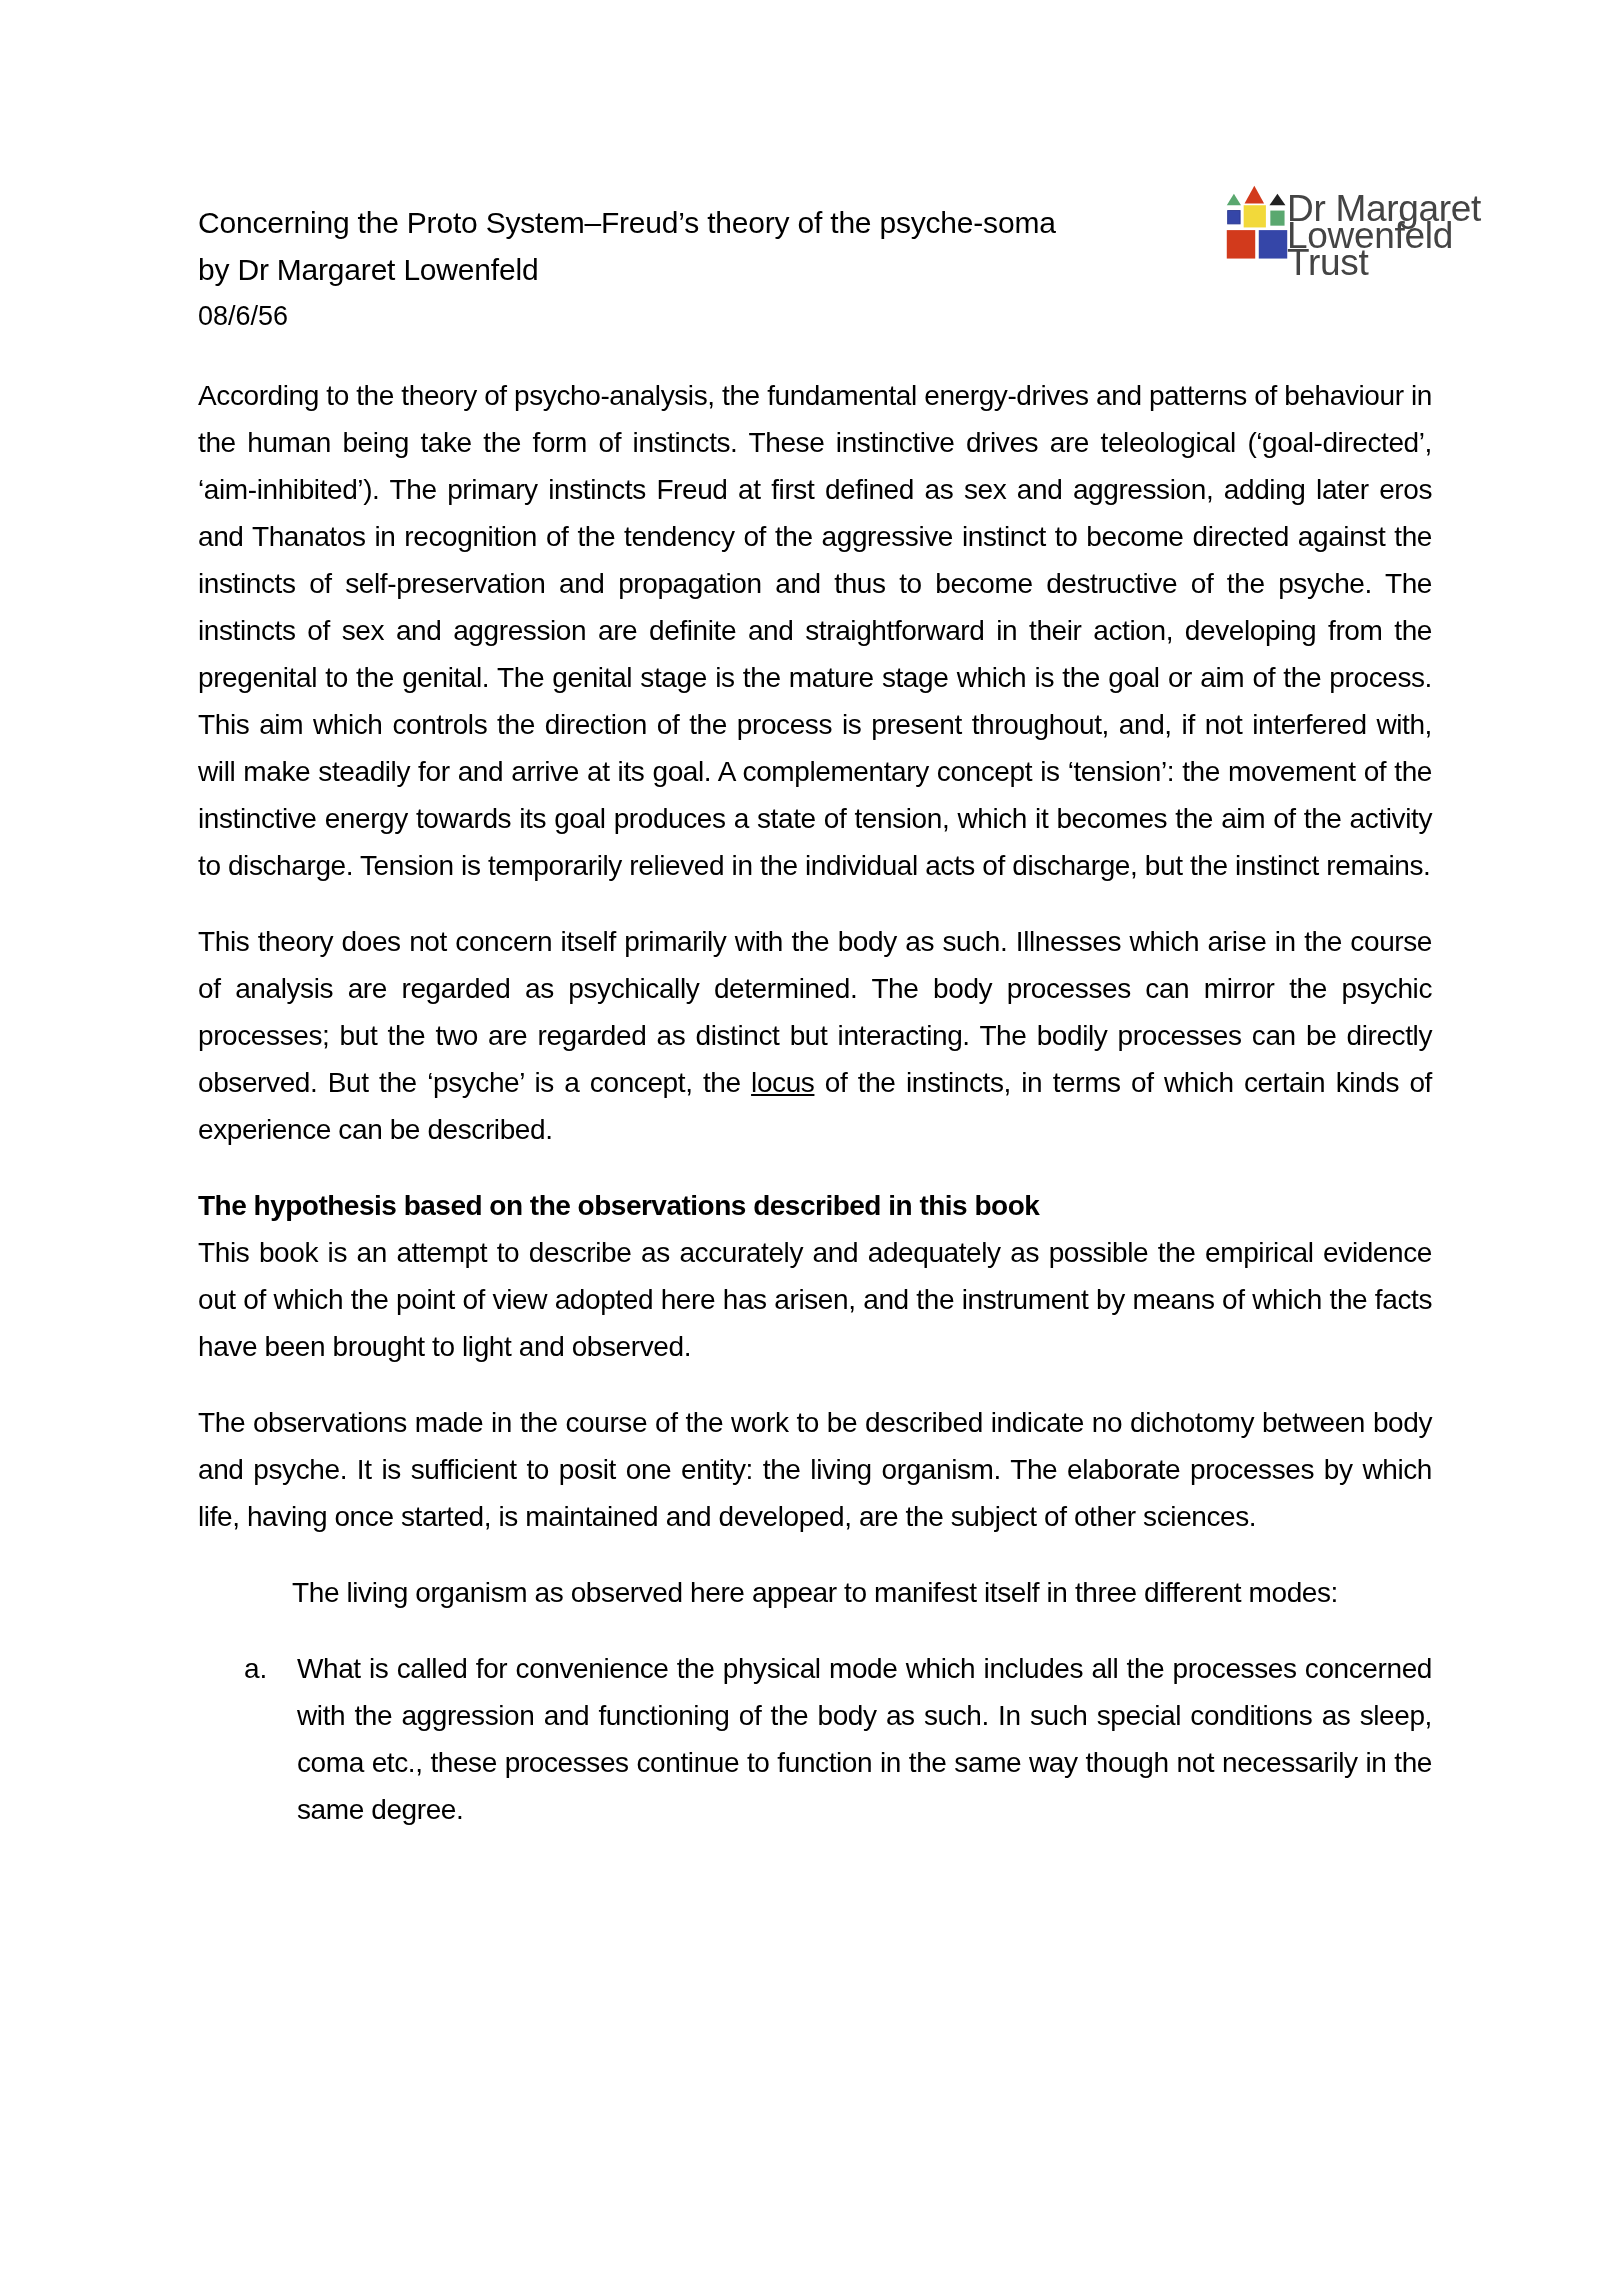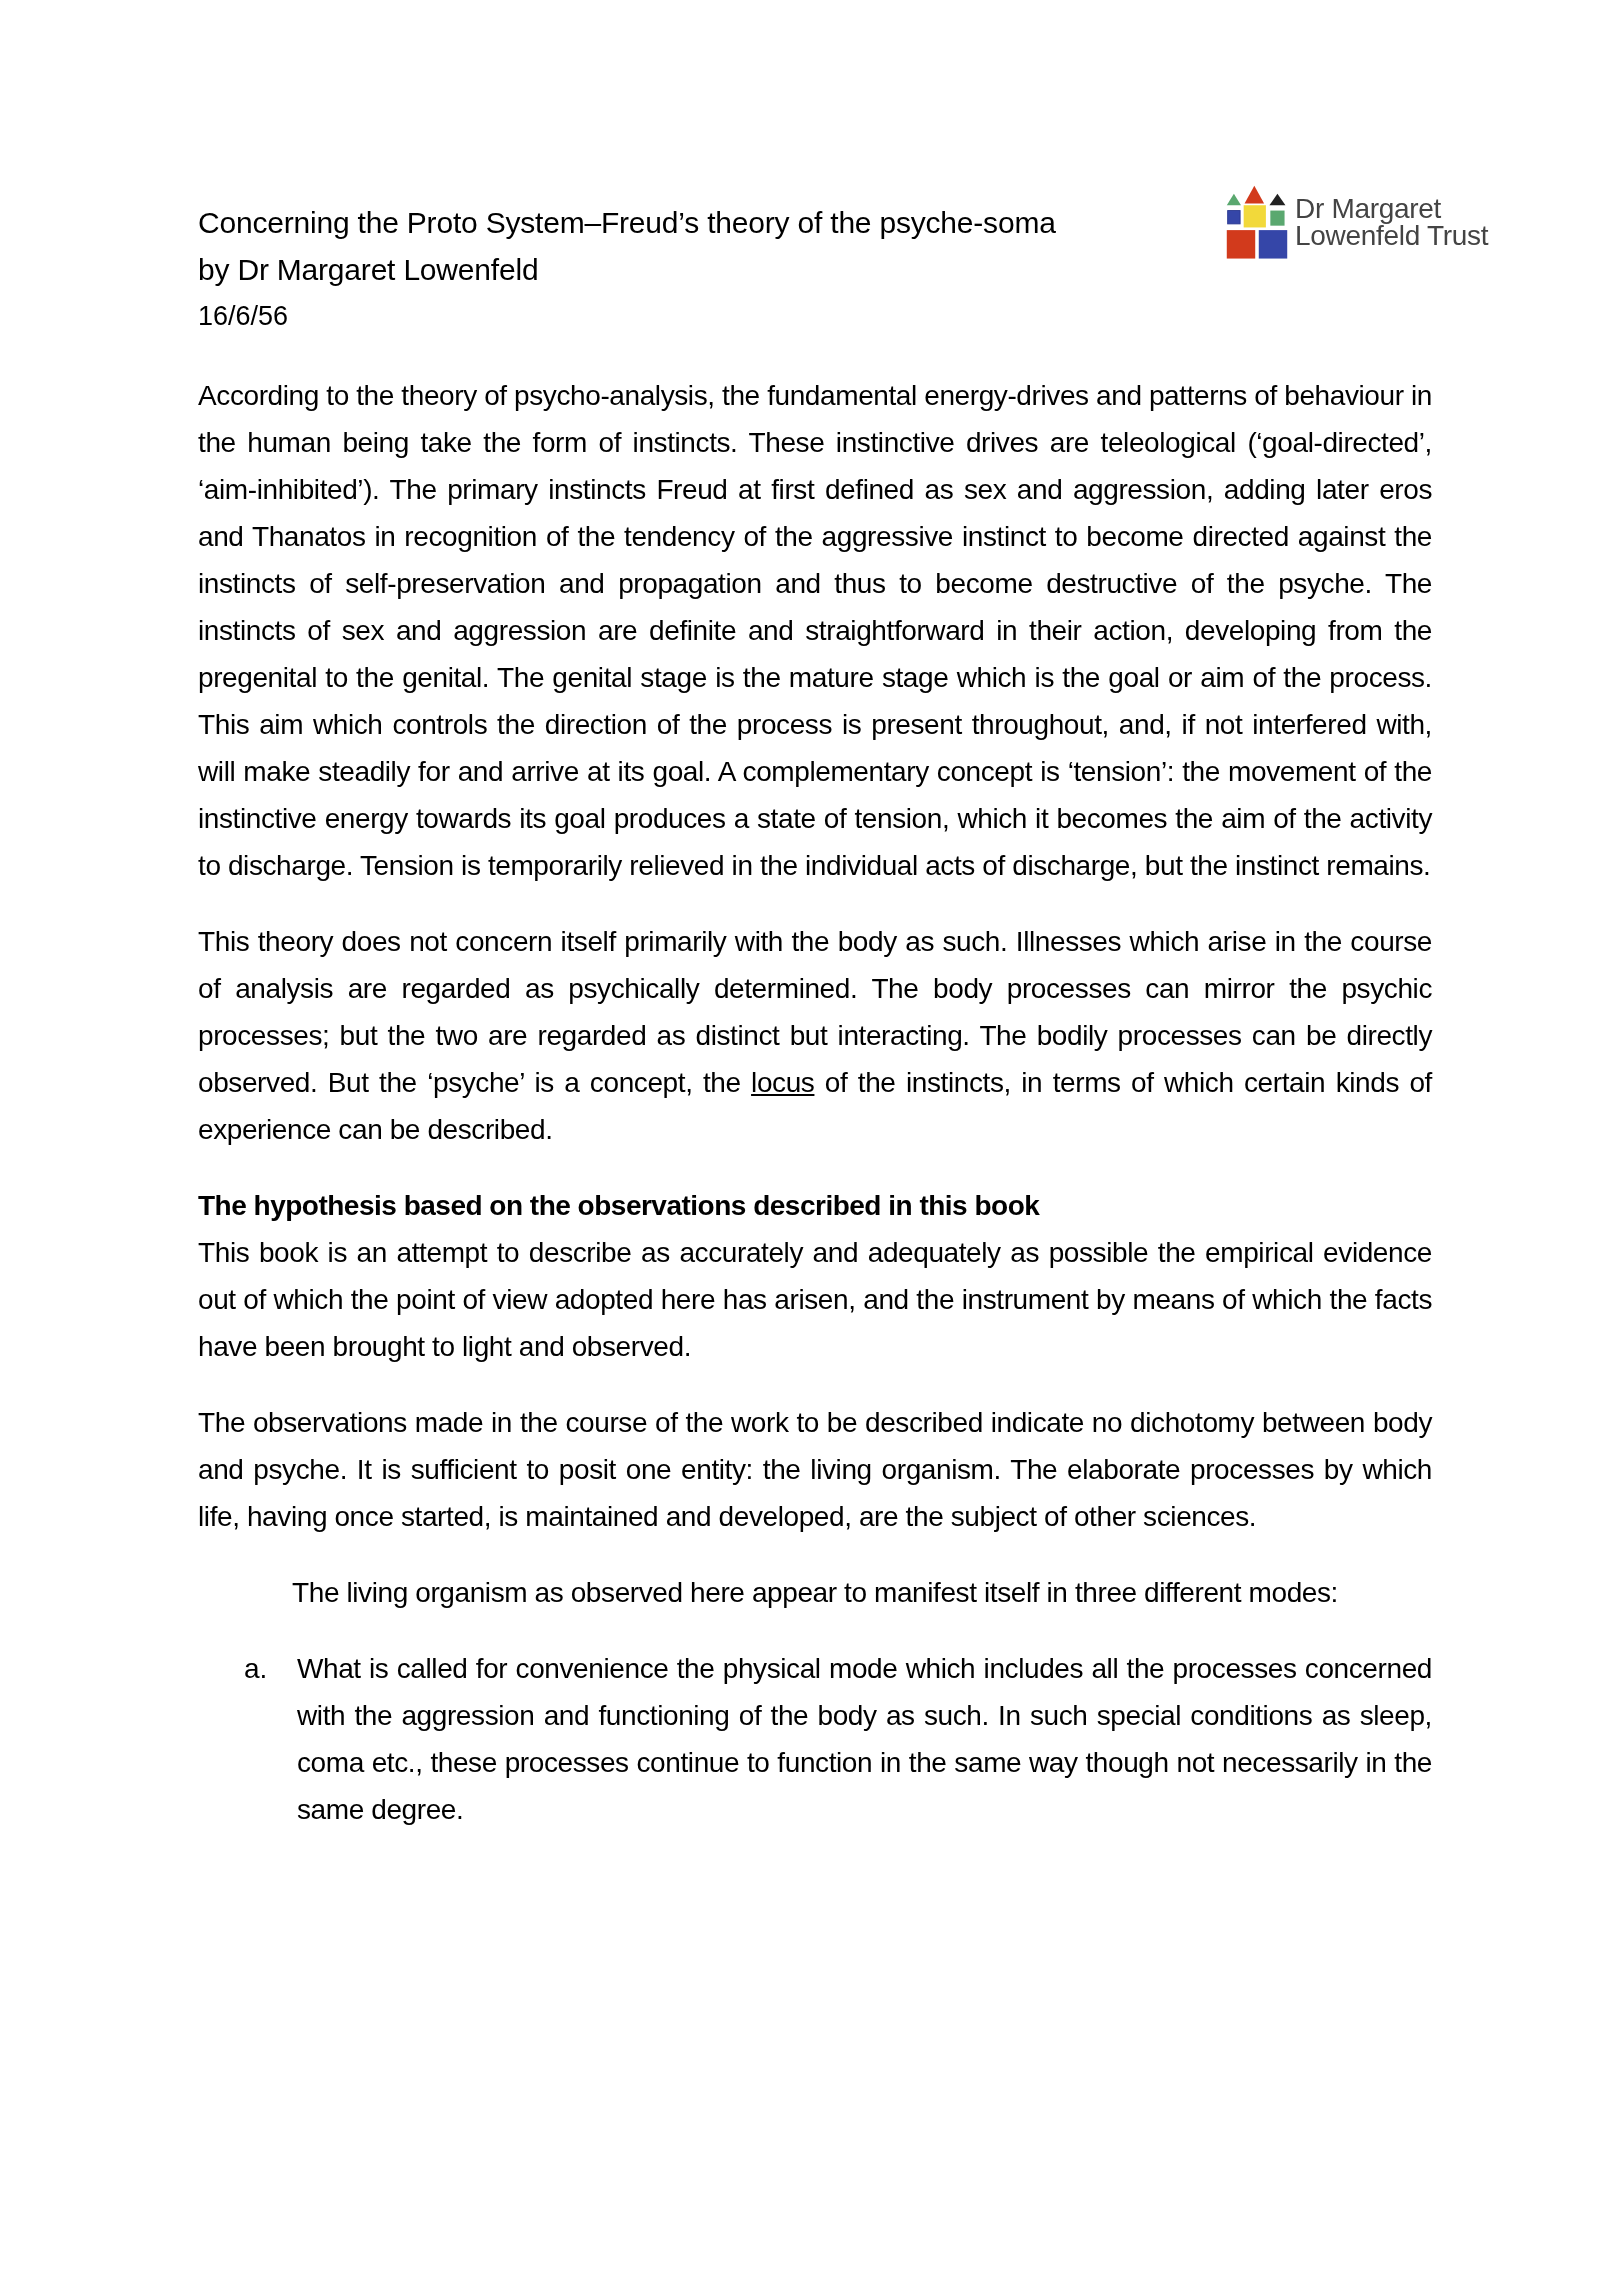--- a/index.html
+++ b/index.html
@@ -12,22 +12,22 @@
   .para { font-size: 28px; line-height: 47px; text-align: justify; margin: 0; letter-spacing: -0.4px; }
   .para.last-left { text-align: center; }
   .gap-lg { height: 32px; }
   .gap-md { height: 29px; }
   .heading { font-weight: bold; font-size: 28px; line-height: 47px; letter-spacing: -0.5px; margin: 0; }
   .u { text-decoration: underline; }
   .list-item { position: relative; padding-left: 99px; }
   .list-marker { position: absolute; left: 46px; top: 0; font-size: 28px; line-height: 47px; }
   .logo { position: absolute; left: 1225px; top: 182px; width: 296px; height: 82px; }
   .logo-mark { position: absolute; left: 0; top: 0; width: 64px; height: 82px; }
-  .logo-text { position: absolute; left: 70px; top: 12.5px; font-family: "Liberation Sans", sans-serif;
-               font-size: 28px; line-height: 27px; color: #444; letter-spacing: -0.3px; }
+  .logo-text { position: absolute; left: 62px; top: 12.5px; font-family: "Liberation Sans", sans-serif;
+               font-size: 37px; line-height: 27px; color: #444; letter-spacing: -0.3px; }
 </style>
 </head>
 <body>
 
 <div class="page">
 
   <div class="logo">
     <svg class="logo-mark" viewBox="0 0 72 92" width="64" height="82">
       <polygon points="2,26 10,13 18,26" fill="#5aa86f"></polygon>
       <polygon points="22,24 33,4 44,24" fill="#d23a1c"></polygon>
@@ -40,21 +40,21 @@
     </svg>
     <div class="logo-text">
       <div>Dr Margaret</div>
       <div>Lowenfeld Trust</div>
     </div>
   </div>
 
   <div class="content">
     <div class="header-line">Concerning the Proto System–Freud’s theory of the psyche-soma</div>
     <div class="header-line">by Dr Margaret Lowenfeld</div>
-    <div class="date-line">16/6/56</div>
+    <div class="date-line">08/6/56</div>
 
     <div class="gap-lg"></div>
 
     <p class="para">According to the theory of psycho-analysis, the fundamental energy-drives and patterns of behaviour in the human being take the form of instincts. These instinctive drives are teleological (‘goal-directed’, ‘aim-inhibited’). The primary instincts Freud at first defined as sex and aggression, adding later eros and Thanatos in recognition of the tendency of the aggressive instinct to become directed against the instincts of self-preservation and propagation and thus to become destructive of the psyche. The instincts of sex and aggression are definite and straightforward in their action, developing from the pregenital to the genital. The genital stage is the mature stage which is the goal or aim of the process. This aim which controls the direction of the process is present throughout, and, if not interfered with, will make steadily for and arrive at its goal. A complementary concept is ‘tension’: the movement of the instinctive energy towards its goal produces a state of tension, which it becomes the aim of the activity to discharge. Tension is temporarily relieved in the individual acts of discharge, but the instinct remains.</p>
 
     <div class="gap-md"></div>
 
     <p class="para"><span>This theory does not concern itself primarily with the body as such. Illnesses which arise in the course of analysis are regarded as psychically determined. The body processes can mirror the psychic processes; but the two are regarded as distinct but interacting. The bodily processes can be directly observed. But the ‘psyche’ is a concept, the </span><span class="u">locus</span><span> of the instincts, in terms of which certain kinds of experience can be described.</span></p>
 
     <div class="gap-md"></div>

